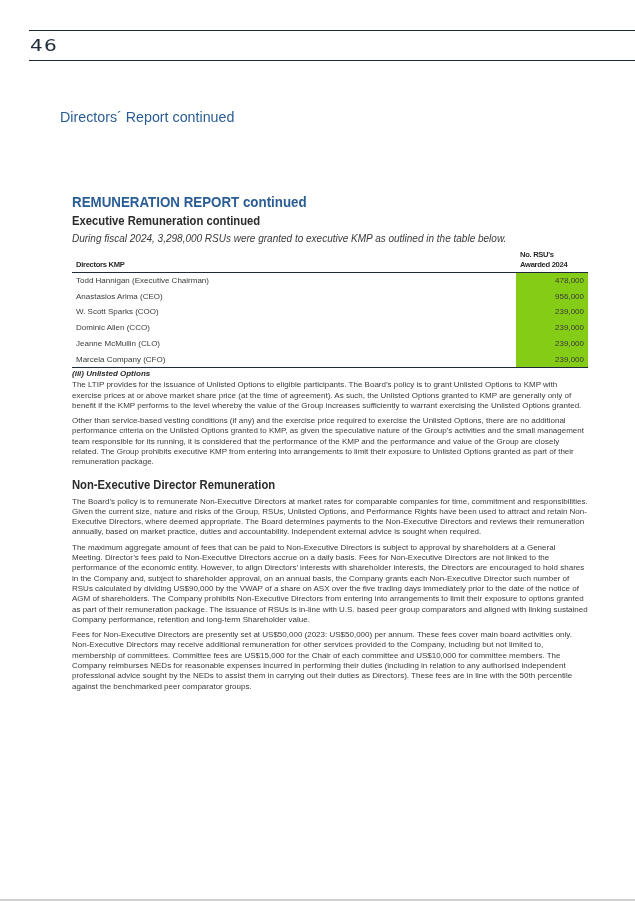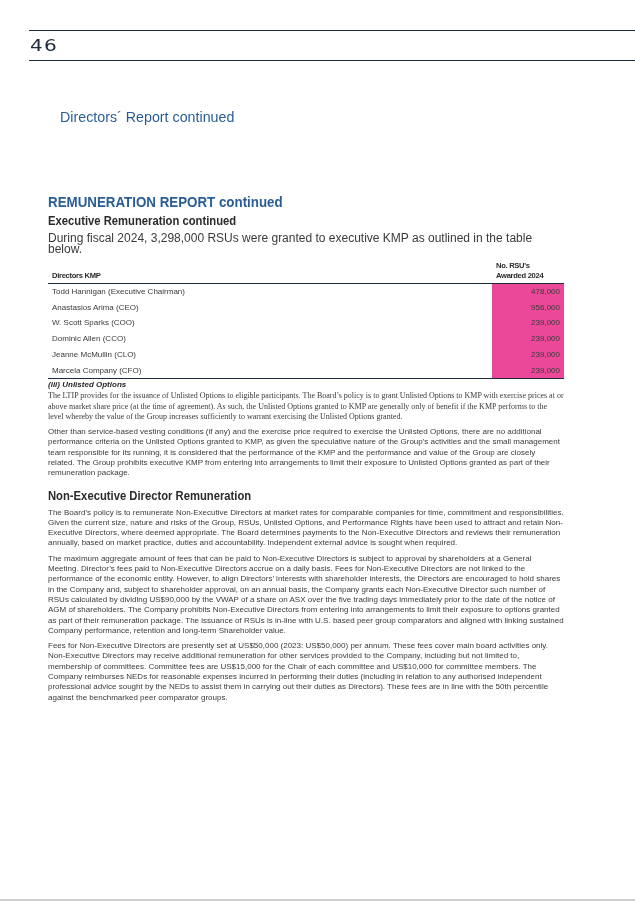--- a/index.html
+++ b/index.html
@@ -6,35 +6,35 @@
   body { width: 635px; height: 901px; position: relative; overflow: hidden;
          font-family: "Liberation Sans", sans-serif; color: #3a3a3a; }
   .page-bottom { position: absolute; left: 0; right: 0; bottom: 0; height: 2px; background: #cfcfcf; }
   .rule { position: absolute; left: 29px; right: 0; height: 1px; background: #1e2a3a; }
   .rule.top { top: 30px; }
   .rule.bottom { top: 60px; }
   .page-num { position: absolute; left: 30px; top: 36px; font-family: "DejaVu Sans", sans-serif;
               font-size: 16px; letter-spacing: 1px; color: #1e2a3a; transform: scaleX(1.25); transform-origin: left; }
   .section-title { position: absolute; left: 60px; top: 108px; font-size: 15.5px; color: #2a5d95;
                    transform: scaleX(0.92); transform-origin: left; }
-  .content { position: absolute; left: 48px; top: 193px; width: 516px; }
+  .content { position: absolute; left: 72px; top: 193px; width: 516px; }
   .h-report { font-size: 14.5px; color: #2a5d95; margin: 0; line-height: 18px; transform: scaleX(0.92); transform-origin: left; white-space: nowrap; }
   .h-sub { font-size: 12.5px; color: #2b2b2b; margin: 3px 0 0 0; line-height: 15px; transform: scaleX(0.9); transform-origin: left; white-space: nowrap; }
-  .intro { font-size: 12px; margin: 4px 0 4px 0; line-height: 11px; color: #3a3a3a; }
+  .intro { font-size: 10px; margin: 4px 0 4px 0; line-height: 11px; color: #3a3a3a; font-style: italic; }
   table { width: 516px; border-collapse: collapse; margin-top: 6px; font-size: 8px; color: #3a3a3a; }
   th { font-weight: bold; font-size: 7.6px; color: #2a2a2a; vertical-align: bottom; padding: 0 4px 3px 4px; line-height: 9.5px; letter-spacing: -0.3px; }
   th.name { text-align: left; padding-left: 4px; }
   th.val { text-align: left; width: 64px; }
   thead tr { border-bottom: 1.3px solid #1e2a3a; }
   tbody tr:last-child { border-bottom: 1.3px solid #1e2a3a; }
   td { padding: 0 4px; height: 15.7px; line-height: 15.7px; margin-left: 12px; }
-  td.val { text-align: right; background: #ec4899; }
+  td.val { text-align: right; background: #84cc16; }
   .subhead { font-style: italic; font-size: 8px; color: #2a2a2a; margin: 0 0 0 0; line-height: 11px; }
   p.body { font-size: 8px; line-height: 10.3px; margin: 0 0 5px 0; color: #3a3a3a; }
-  p.body.first { margin-top: 1px; font-family: Liberation Serif, serif; }
+  p.body.first { margin-top: 1px; }
   .h-ned { font-size: 12.5px; color: #2b2b2b; margin: 10px 0 4px 0; line-height: 15px; transform: scaleX(0.9); transform-origin: left; white-space: nowrap; }
 </style>
 </head>
 <body>
 
 <div class="rule top"></div>
 <div class="page-num">46</div>
 <div class="rule bottom"></div>
 
 <div class="section-title">Directors´ Report continued</div>

